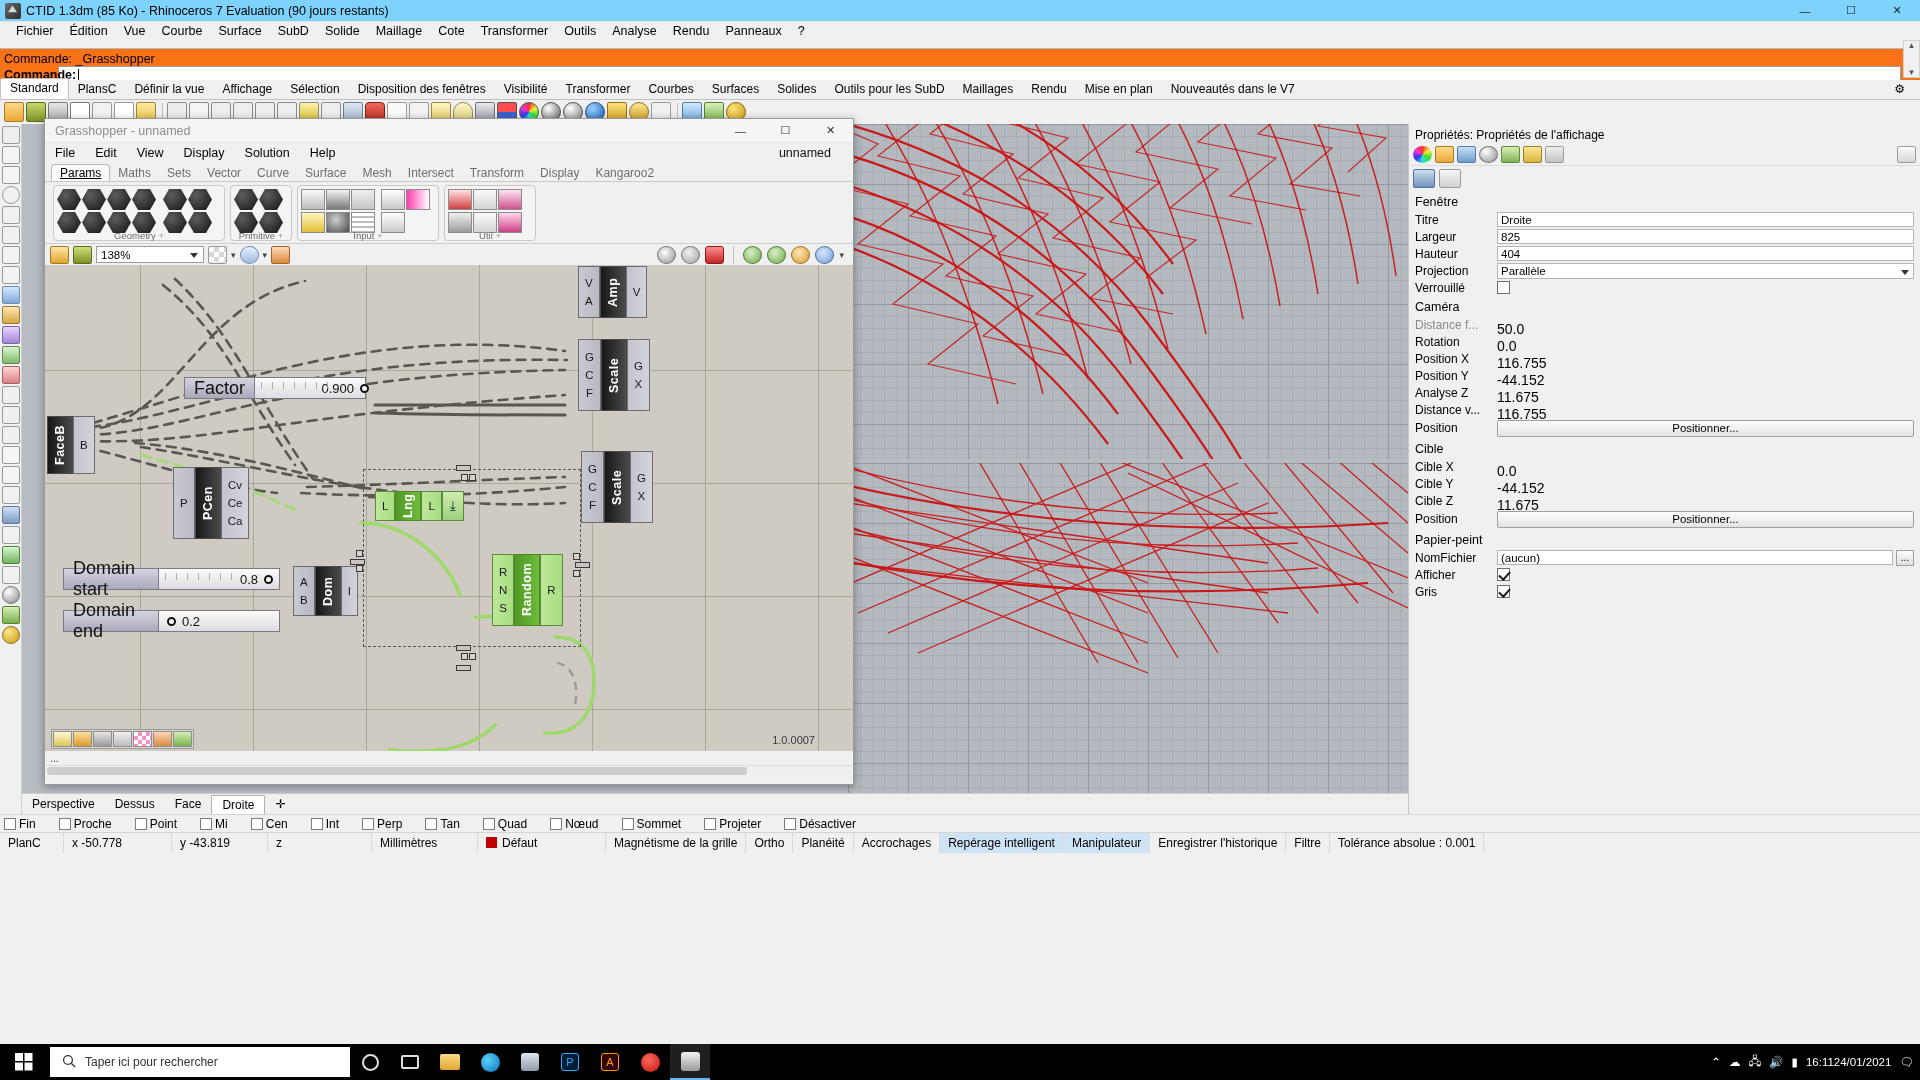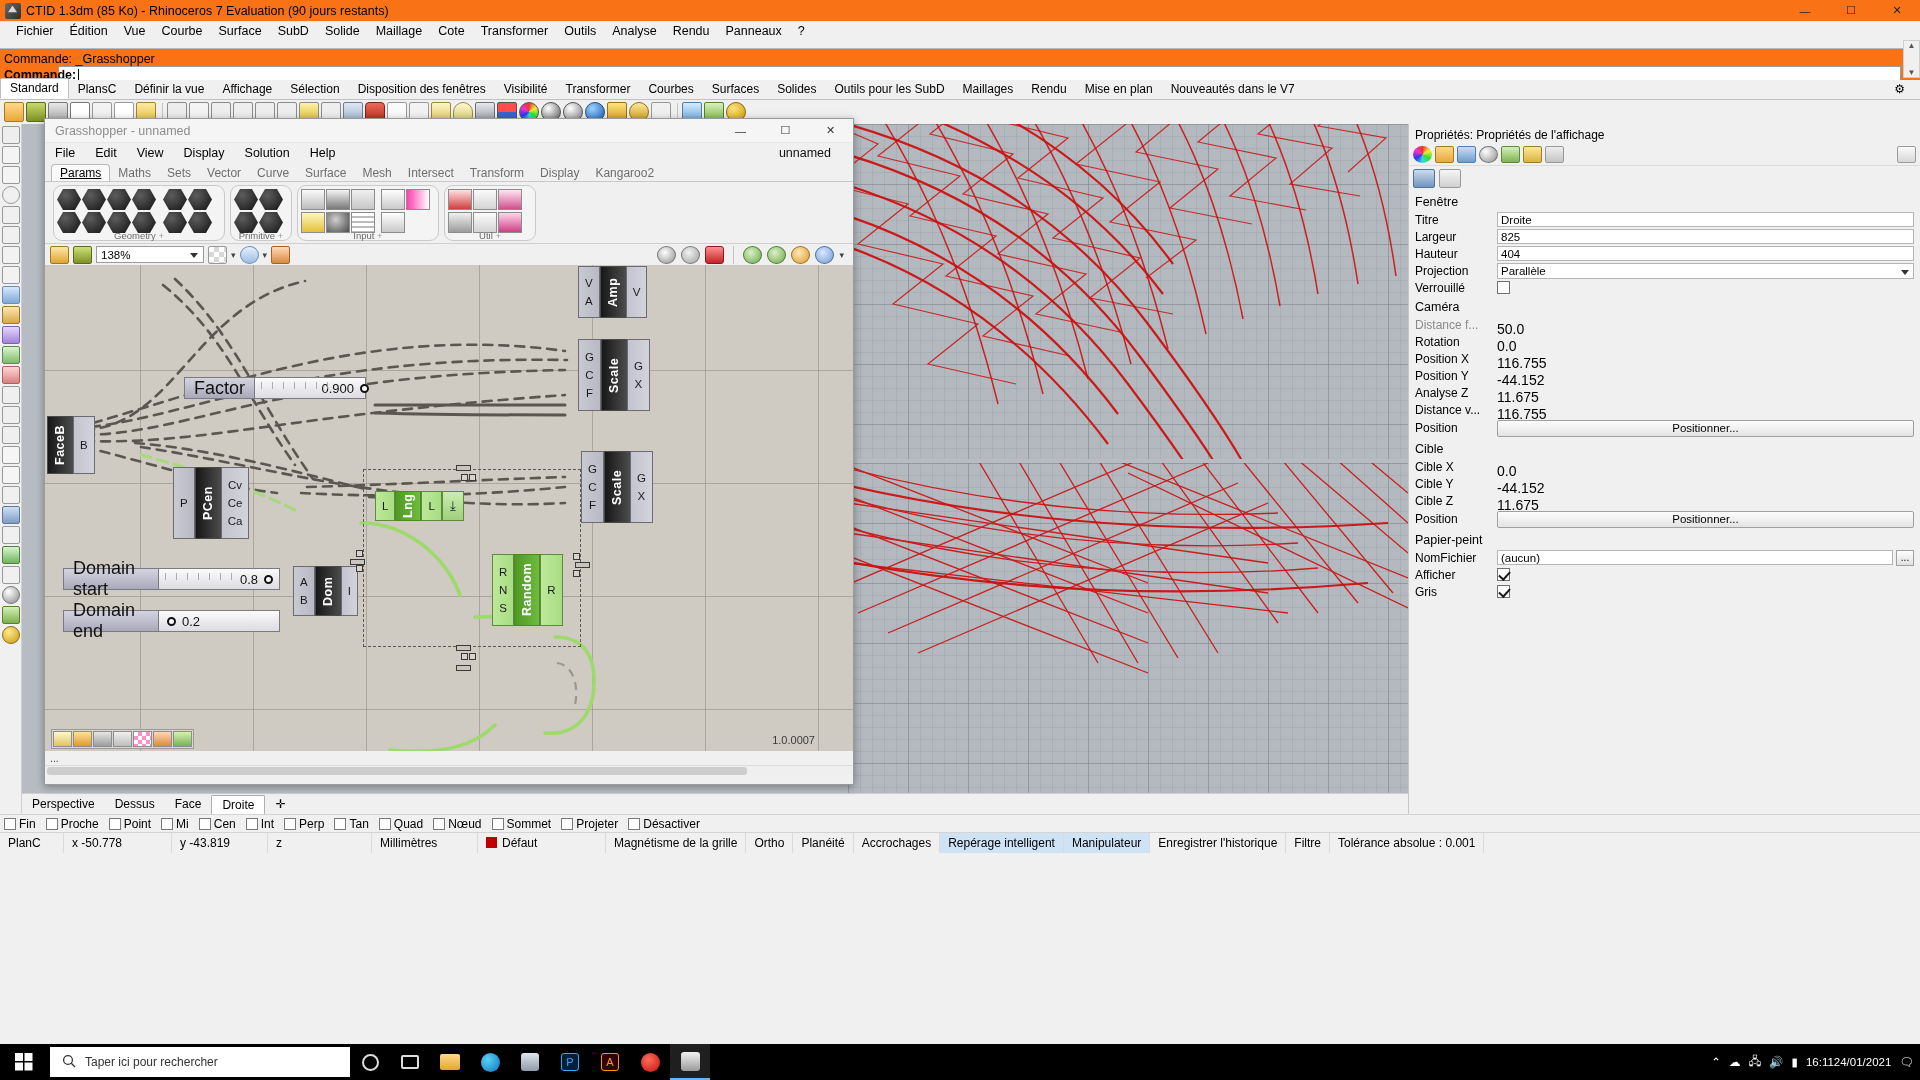--- a/index.html
+++ b/index.html
@@ -6,21 +6,21 @@
   html, body { margin:0; padding:0; }
   body {
     width:1920px; height:1080px; overflow:hidden;
     font-family:"Liberation Sans", sans-serif;
     font-size:12px; background:#f0f0f0; position:relative;
     -webkit-font-smoothing:none;
   }
   
   #rhino-titlebar {
     position:absolute; left:0; top:0; width:1920px; height:22px;
-    background:#f97316; display:flex; align-items:center;
+    background:#7dd3fc; display:flex; align-items:center;
     border-bottom:1px solid #e4e4e4;
   }
   #rhino-titlebar .tb-icon {
     width:16px;height:16px;margin-left:5px;margin-right:5px;
     background:linear-gradient(135deg,#6a6a6a,#2c2c2c);
     border-radius:2px; position:relative;
   }
   #rhino-titlebar .tb-icon:after{
     content:""; position:absolute; left:3px; top:3px; width:9px;height:9px;
     background:#d8d8d8; clip-path:polygon(50% 0,100% 75%,0 75%);
@@ -146,21 +146,21 @@
   #gh-menu{height:20px;display:flex;align-items:center;font-size:12.5px;position:relative;background:#f0f0f0;}
   #gh-menu span{padding:0 10px;}
   #gh-unnamed{position:absolute;right:12px;font-size:12.5px;color:#111;}
   #gh-tabs{height:18px;display:flex;align-items:flex-end;font-size:12px;background:#f0f0f0;padding-left:6px;}
   #gh-tabs span{padding:1px 8px;color:#6e6e6e;white-space:nowrap;}
   #gh-tabs span.active{background:#fafafa;color:#000;border:1px solid #b9b9b9;border-bottom:0;border-radius:4px 4px 0 0;text-decoration:underline;}
   #gh-ribbon{
     height:62px;background:#f0f0f0;border-top:1px solid #c9c9c9;
     display:flex;align-items:flex-start;padding:3px 0 0 8px;gap:5px;
   }
-  .rgroup{border:1px solid #c9c9c9;border-radius:9px;background:#f4f4f4;padding:2px 3px 0 3px;position:relative;height:56px;}
+  .rgroup{border:1px solid #c9c9c9;border-radius:4px;background:#f4f4f4;padding:2px 3px 0 3px;position:relative;height:56px;}
   .rrow{display:flex;gap:1px;}
   .hex{
     width:24px;height:21px;margin:1px 0;
     background:radial-gradient(circle at 35% 30%,#5d5d5d,#111);
     clip-path:polygon(25% 0,75% 0,100% 50%,75% 100%,25% 100%,0 50%);
     position:relative;
   }
   .sq{width:24px;height:21px;margin:1px 0;border:1px solid #8c8c8c;background:linear-gradient(#fff,#c9c9c9);position:relative;}
   .rglabel{
     position:absolute;bottom:-1px;left:0;width:100%;text-align:center;
@@ -256,21 +256,21 @@
     width:300px;height:30px;background:#fff;border-radius:0;display:flex;align-items:center;
     margin-left:2px;font-size:12px;color:#333;
   }
   #searchbox .mag{margin:0 9px 0 12px;}
   .tbicon{width:40px;height:36px;display:flex;align-items:center;justify-content:center;}
   #tray{margin-left:auto;display:flex;align-items:center;color:#fff;font-size:11.5px;padding-right:6px;gap:8px;}
   #clock{display:flex;flex-direction:row;align-items:flex-end;line-height:13px;font-size:11.5px;color:#fff;}
   
   #osnap{
     position:absolute;left:0;top:814px;width:1920px;height:18px;
-    background:#f0f0f0;display:flex;align-items:center;font-size:12px;padding-left:4px;gap:4px;
+    background:#f0f0f0;display:flex;align-items:center;font-size:12px;padding-left:4px;gap:17px;
     border-top:1px solid #d4d4d4;
   }
   .osnap-item{display:flex;align-items:center;gap:3px;margin-right:6px;}
   .cbox{width:12px;height:12px;border:1px solid #7a7a7a;background:#fff;}
   #statusbar{
     position:absolute;left:0;top:832px;width:1920px;height:20px;
     background:#f0f0f0;display:flex;align-items:center;font-size:12px;
     border-top:1px solid #d4d4d4;
   }
   .sb-cell{padding:0 8px;height:20px;display:flex;align-items:center;border-right:1px solid #dadada;white-space:nowrap;}

